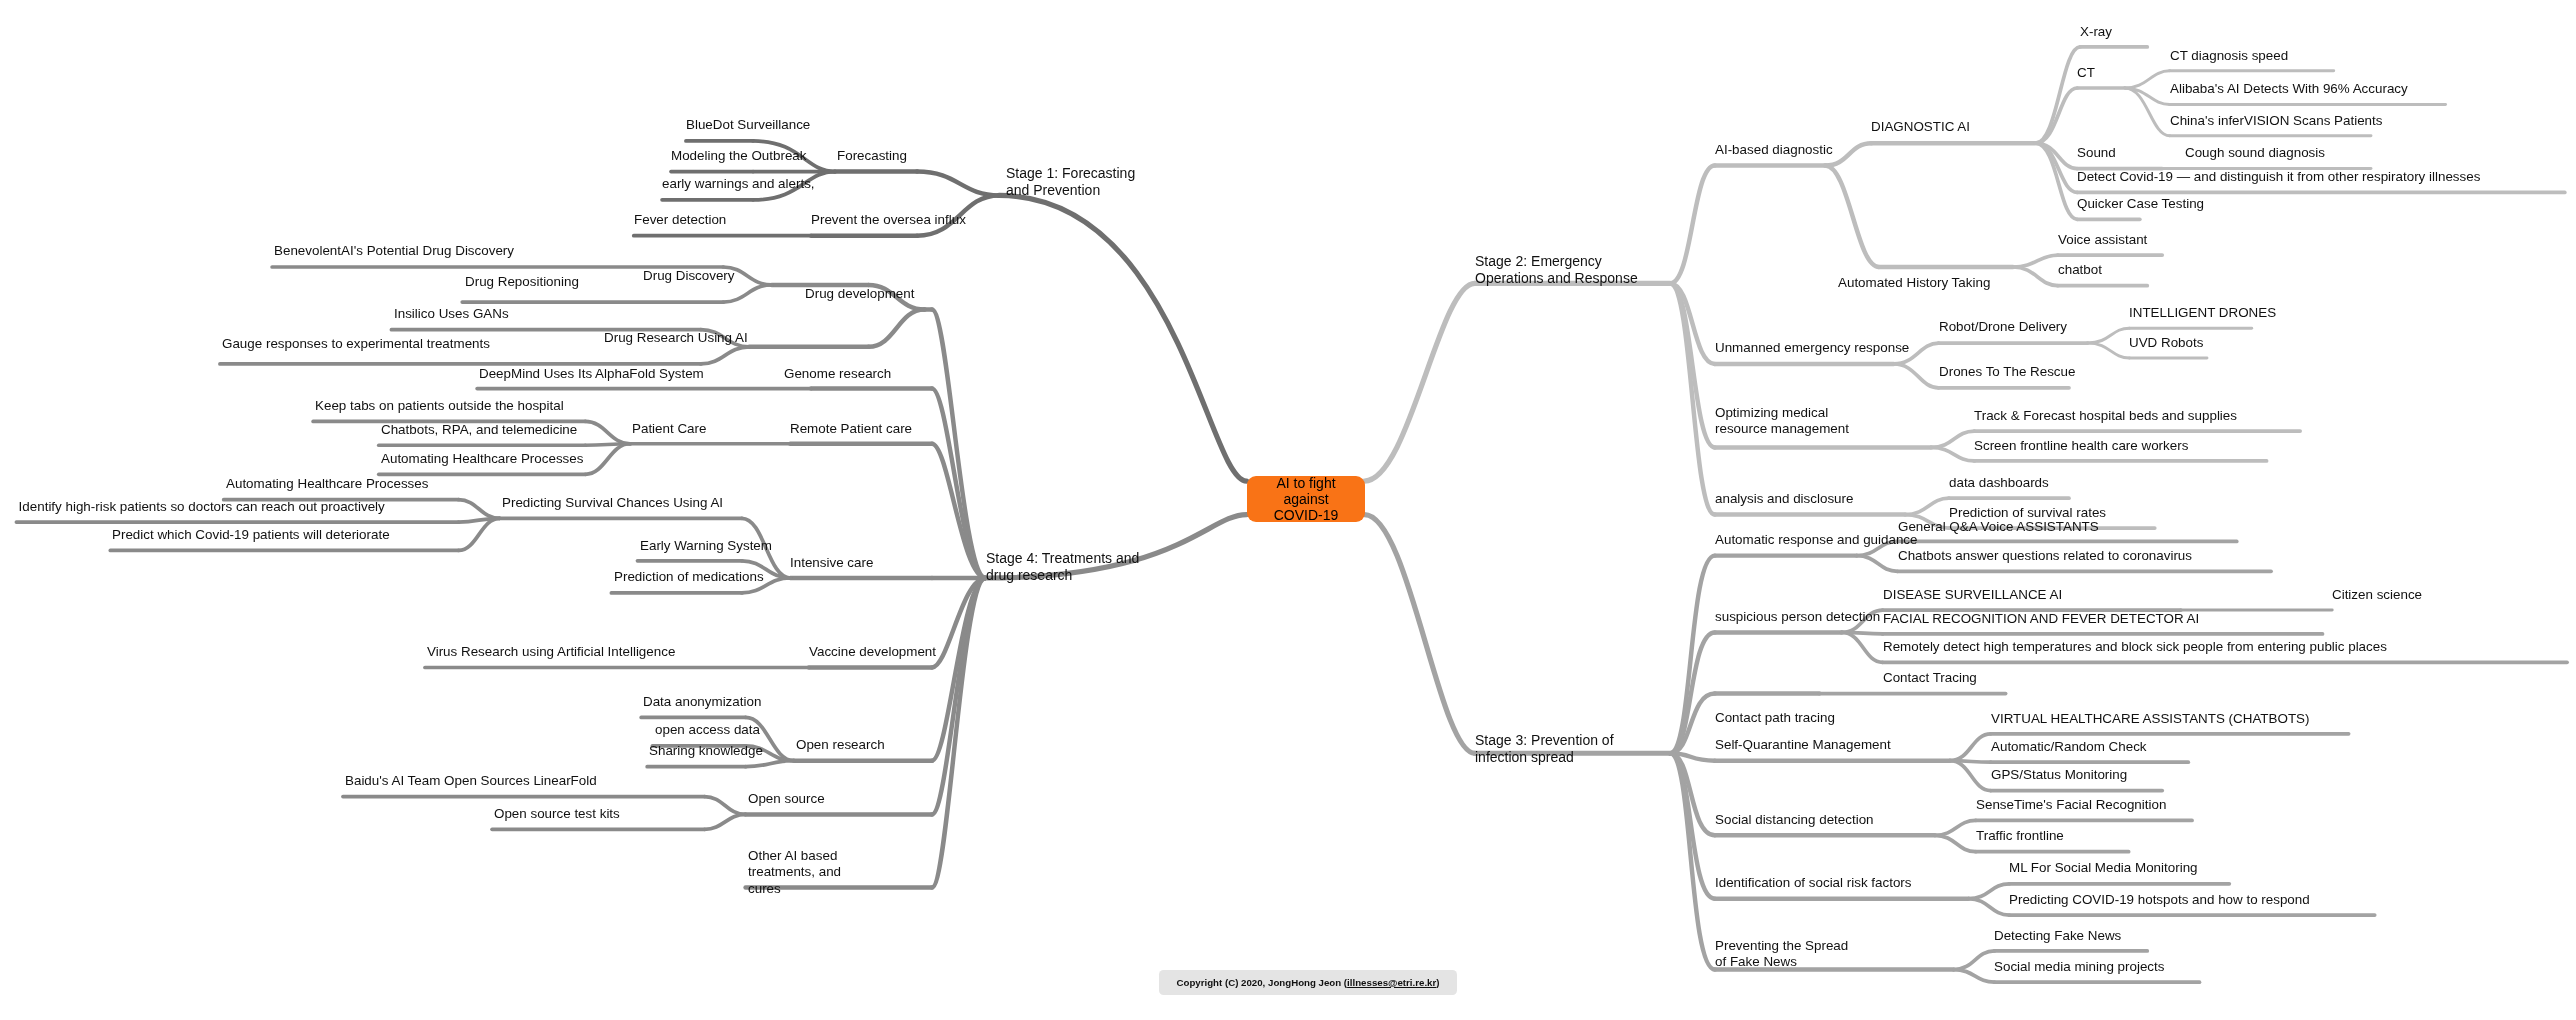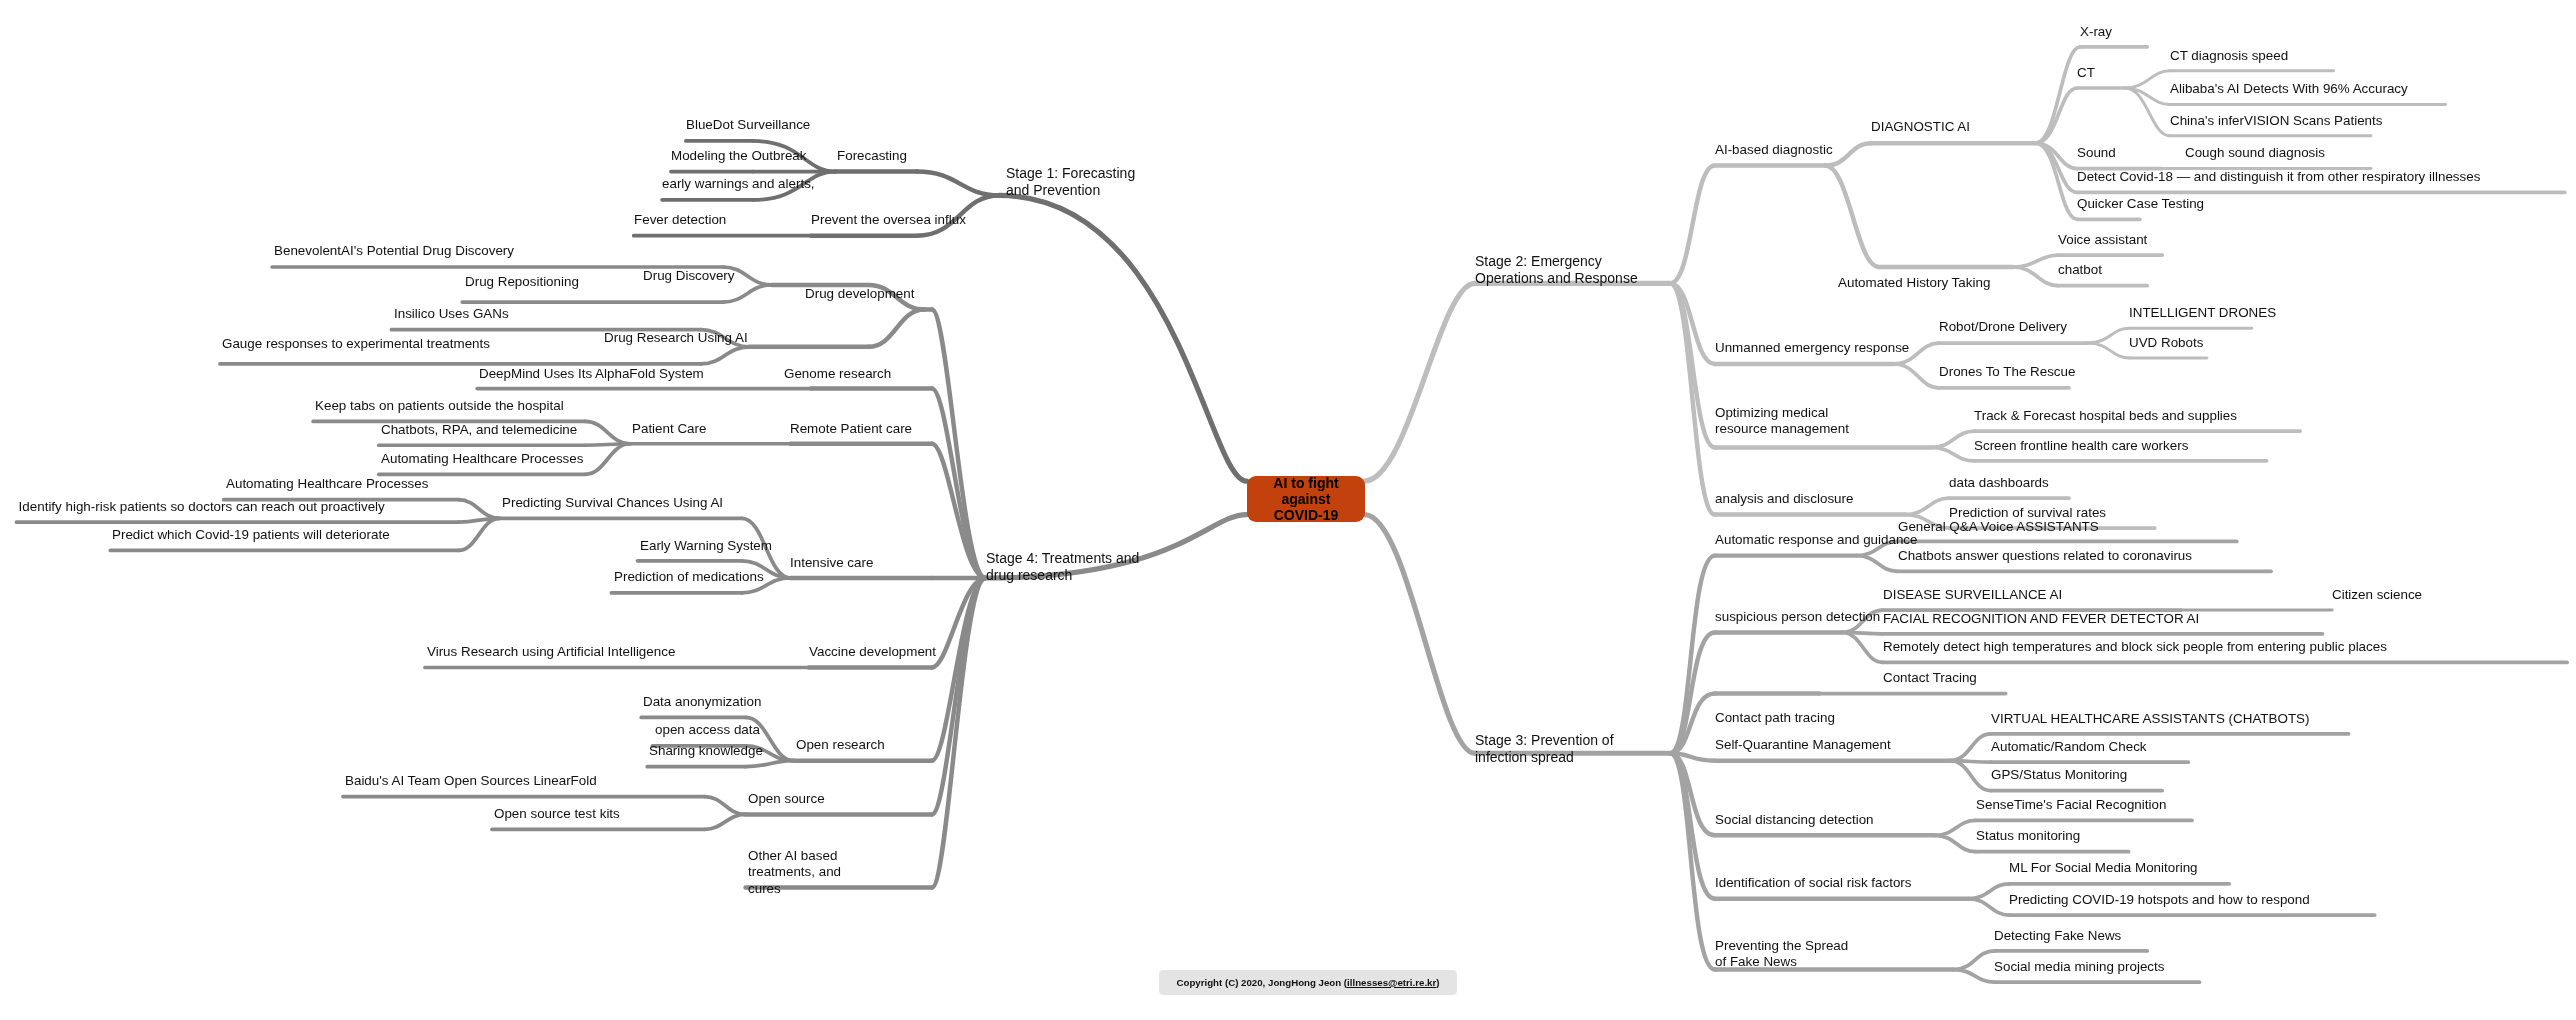--- a/index.html
+++ b/index.html
@@ -14,24 +14,24 @@
   .node{
     position:absolute;
     white-space:nowrap;
     line-height:1.22;
     color:#111111;
   }
   .node.wrap{white-space:normal;}
   
   #root-node{
     position:absolute;
-    background:#c2410c;
+    background:#f97316;
     border-radius:9px;
     text-align:center;
-    font-weight:bold;
+    font-weight:normal;
     color:#000;
     display:flex;align-items:center;justify-content:center;
     box-sizing:border-box;
     padding:7.5px 10.4px;
   }
   #footer-note{
     position:absolute;
     background:#e4e4e4;
     border-radius:4.5px;
     font-weight:bold;
@@ -352,21 +352,21 @@
   <div class="node lvl4" style="left:2170px;top:113px;">
     <span>China's inferVISION Scans Patients</span>
   </div>
   <div class="node lvl4" style="left:2077px;top:145px;">
     <span>Sound</span>
   </div>
   <div class="node lvl4" style="left:2185px;top:145px;">
     <span>Cough sound diagnosis</span>
   </div>
   <div class="node lvl4" style="left:2077px;top:169px;">
-    <span>Detect Covid-18 — and distinguish it from other respiratory illnesses</span>
+    <span>Detect Covid-19 — and distinguish it from other respiratory illnesses</span>
   </div>
   <div class="node lvl4" style="left:2077px;top:196px;">
     <span>Quicker Case Testing</span>
   </div>
 
   <div class="node lvl3" style="left:1838px;top:244px;margin-top:31px;">
     <span>Automated History Taking</span>
   </div>
   <div class="node lvl4" style="left:2058px;top:232px;">
     <span>Voice assistant</span>
@@ -461,21 +461,21 @@
     <span>GPS/Status Monitoring</span>
   </div>
 
   <div class="node lvl2" style="left:1715px;top:812px;">
     <span>Social distancing detection</span>
   </div>
   <div class="node lvl3" style="left:1976px;top:797px;">
     <span>SenseTime's Facial Recognition</span>
   </div>
   <div class="node lvl3" style="left:1976px;top:828px;">
-    <span>Status monitoring</span>
+    <span>Traffic frontline</span>
   </div>
 
   <div class="node lvl2" style="left:1715px;top:875px;">
     <span>Identification of social risk factors</span>
   </div>
   <div class="node lvl3" style="left:2009px;top:860px;">
     <span>ML For Social Media Monitoring</span>
   </div>
   <div class="node lvl3" style="left:2009px;top:892px;">
     <span>Predicting COVID-19 hotspots and how to respond</span>

